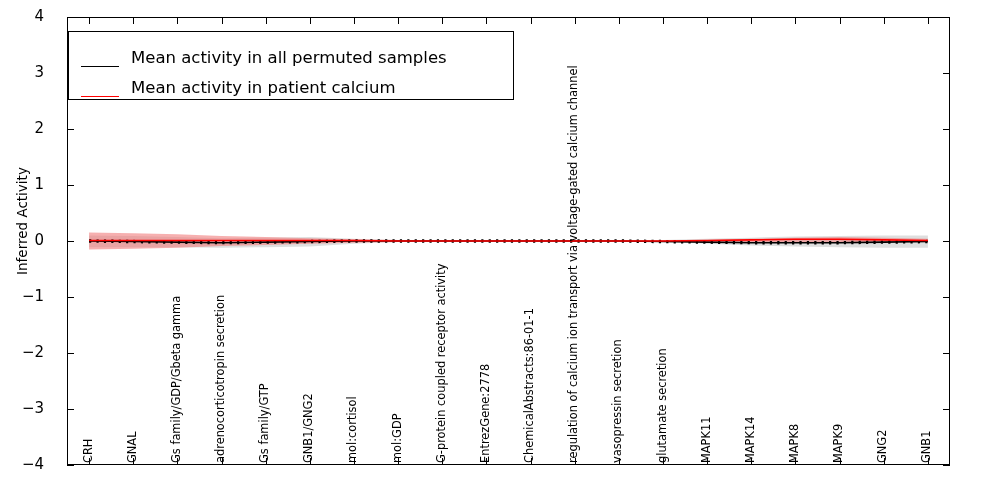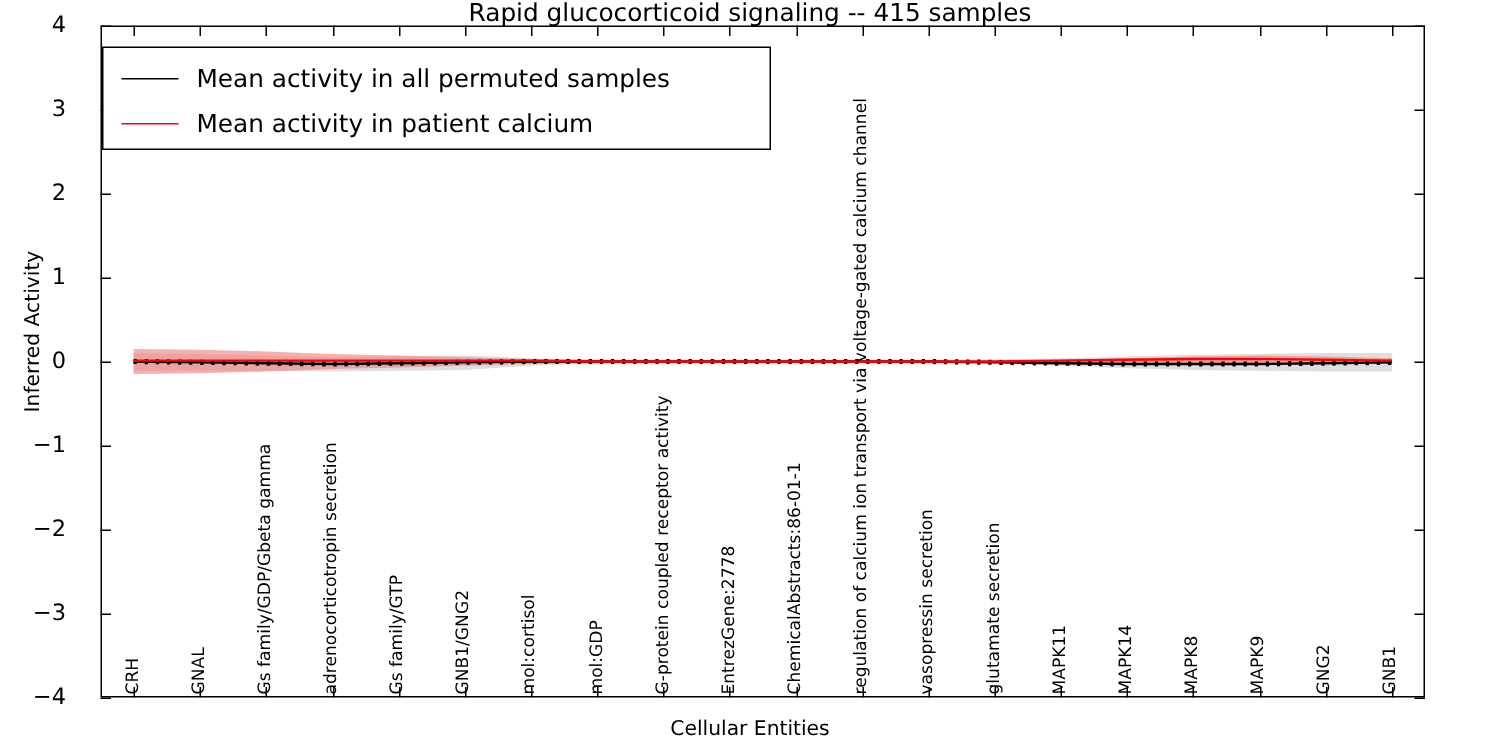--- a/index.html
+++ b/index.html
@@ -51,32 +51,31 @@
 
   
   #plot-svg{position:absolute;left:0;top:0;width:1000px;height:500px;z-index:2;}
 
   
   #legend{
     position:absolute;left:68px;top:31px;width:446px;height:69px;
     border:1.4px solid #000;background:#fff;box-sizing:border-box;z-index:7;
     padding:5px 0 0 8px;
   }
-  .legend-row{display:flex;align-items:center;height:30px;}
+  .legend-row{display:flex;align-items:flex-end;height:30px;}
   .legend-swatch{width:38px;height:0;margin:0 12px 0 4px;flex:none;}
   .legend-swatch.black{border-top:1.6px solid #000;}
   .legend-swatch.red{border-top:1.6px solid #ff0000;}
   .legend-text{font-size:16.5px;color:#000;white-space:nowrap;}
 </style>
 </head>
 <body>
 
 <div id="root">
 
-  <div id="chart-title">Rapid glucocorticoid signaling -- 415 samples</div>
 
   <svg id="plot-svg" viewBox="0 0 1000 500" preserveAspectRatio="none">
     <g id="bands-g">
         <path d="M89.08 235.40 L133.22 235.96 L177.38 237.08 L221.53 238.20 L265.68 237.64 L309.82 237.08 L353.98 238.76 L398.13 239.88 L442.27 240.44 L486.43 240.44 L530.58 240.44 L574.73 240.44 L618.88 240.44 L663.02 239.88 L707.17 238.76 L751.33 237.64 L795.48 236.52 L839.63 235.96 L883.77 235.40 L927.92 235.40 L927.92 247.72 L883.77 247.72 L839.63 247.16 L795.48 246.60 L751.33 245.48 L707.17 243.80 L663.02 242.12 L618.88 241.56 L574.73 241.56 L530.58 241.56 L486.43 241.56 L442.27 241.56 L398.13 242.12 L353.98 243.80 L309.82 246.60 L265.68 247.16 L221.53 247.72 L177.38 247.16 L133.22 247.16 L89.08 247.16 Z" fill="#b0b0b0" fill-opacity="0.42" stroke="none"></path>
         <path d="M89.08 232.60 L133.22 233.16 L177.38 234.28 L221.53 235.96 L265.68 237.08 L309.82 238.20 L353.98 239.32 L398.13 239.88 L442.27 240.44 L486.43 240.44 L530.58 240.44 L574.73 240.44 L618.88 240.44 L663.02 240.44 L707.17 239.88 L751.33 238.76 L795.48 237.64 L839.63 237.08 L883.77 237.64 L927.92 238.76 L927.92 242.12 L883.77 242.12 L839.63 242.12 L795.48 242.12 L751.33 242.12 L707.17 242.12 L663.02 241.56 L618.88 241.56 L574.73 241.56 L530.58 241.56 L486.43 241.56 L442.27 241.56 L398.13 242.12 L353.98 242.68 L309.82 243.80 L265.68 244.92 L221.53 246.04 L177.38 247.72 L133.22 248.84 L89.08 249.40 Z" fill="#f08080" fill-opacity="0.62" stroke="none"></path>
       </g>
     <g id="lines-g">
         <path d="M89.08 241.00 L133.22 241.56 L177.38 242.12 L221.53 242.68 L265.68 242.12 L309.82 241.56 L353.98 241.00 L398.13 241.00 L442.27 241.00 L486.43 241.00 L530.58 241.00 L574.73 241.00 L618.88 241.00 L663.02 241.56 L707.17 242.12 L751.33 242.68 L795.48 242.68 L839.63 242.68 L883.77 242.12 L927.92 241.56" fill="none" stroke="#000000" stroke-width="1.6"></path>
         <path d="M89.08 241.00 L133.22 241.56 L177.38 242.12 L221.53 242.68 L265.68 242.12 L309.82 241.56 L353.98 241.00 L398.13 241.00 L442.27 241.00 L486.43 241.00 L530.58 241.00 L574.73 241.00 L618.88 241.00 L663.02 241.56 L707.17 242.12 L751.33 242.68 L795.48 242.68 L839.63 242.68 L883.77 242.12 L927.92 241.56" fill="none" stroke="#000000" stroke-width="3.4" stroke-dasharray="2.2 5.2"></path>
         <path d="M89.08 240.44 L133.22 240.44 L177.38 240.44 L221.53 240.44 L265.68 240.44 L309.82 240.44 L353.98 240.44 L398.13 241.00 L442.27 241.00 L486.43 241.00 L530.58 241.00 L574.73 241.00 L618.88 241.00 L663.02 241.00 L707.17 240.44 L751.33 239.88 L795.48 239.32 L839.63 239.32 L883.77 239.88 L927.92 240.44" fill="none" stroke="#ff0000" stroke-width="1.6"></path>
@@ -174,21 +173,20 @@
       <div class="xlabel" style="left: 623.375px; top: 452px;">vasopressin secretion</div>
       <div class="xlabel" style="left: 667.525px; top: 452px;">glutamate secretion</div>
       <div class="xlabel" style="left: 711.675px; top: 452px;">MAPK11</div>
       <div class="xlabel" style="left: 755.825px; top: 452px;">MAPK14</div>
       <div class="xlabel" style="left: 799.975px; top: 452px;">MAPK8</div>
       <div class="xlabel" style="left: 844.125px; top: 452px;">MAPK9</div>
       <div class="xlabel" style="left: 888.275px; top: 452px;">GNG2</div>
       <div class="xlabel" style="left: 932.425px; top: 452px;">GNB1</div>
     </div>
 
-  <div id="x-axis-label">Cellular Entities</div>
 
   <div id="legend">
     <div class="legend-row">
       <span class="legend-swatch black"></span>
       <span class="legend-text">Mean activity in all permuted samples</span>
     </div>
     <div class="legend-row">
       <span class="legend-swatch red"></span>
       <span class="legend-text">Mean activity in patient calcium</span>
     </div>

